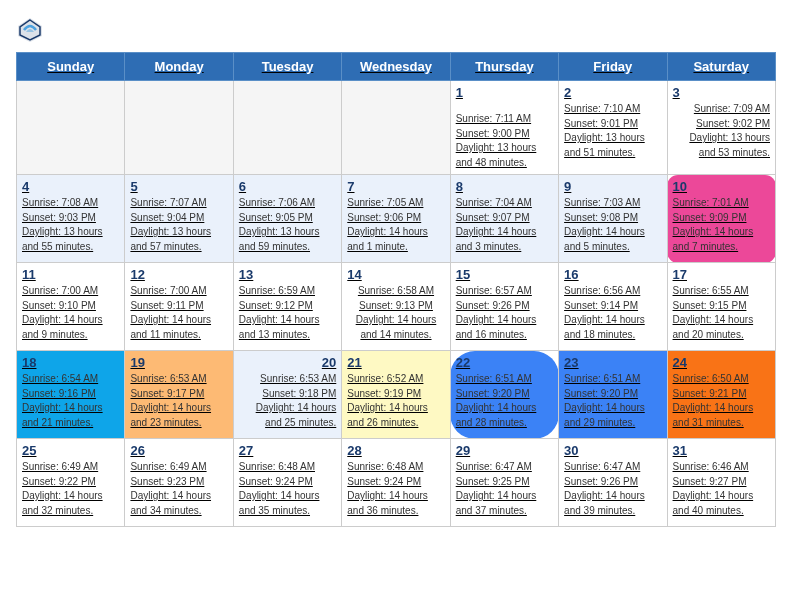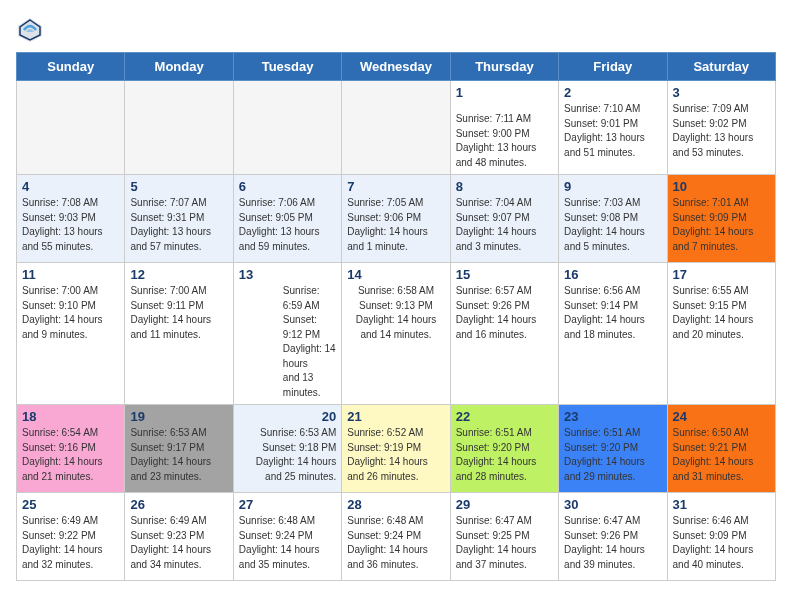--- a/index.html
+++ b/index.html
@@ -44,20 +44,21 @@
     }
     .calendar-subtitle {
       font-size: 15px;
       color: #333;
       font-weight: bold;
     }
     table {
       width: 100%;
       border-collapse: collapse;
       table-layout: fixed;
+      text-decoration: underline;
     }
     thead tr th {
       background: #2e6db4;
       color: #fff;
       text-align: center;
       font-size: 13px;
       font-weight: bold;
       padding: 6px 2px;
       border: 1px solid #5a8fc7;
     }
@@ -141,38 +142,38 @@
         </td>
         <td>
           <span class="day-num">2</span>
           <div class="day-info" style="white-space: pre-line;">Sunrise: 7:10 AM
 Sunset: 9:01 PM
 Daylight: 13 hours
 and 51 minutes.</div>
         </td>
         <td>
           <span class="day-num">3</span>
-          <div class="day-info" style="white-space: pre-line;">Sunrise: 7:09 AM
+          <div class="day-info" style="white-space: pre-line; text-align: right;">Sunrise: 7:09 AM
 Sunset: 9:02 PM
 Daylight: 13 hours
 and 53 minutes.</div>
         </td>
       </tr>
       <tr>
         <td style="background: rgb(234, 241, 251);">
           <span class="day-num">4</span>
           <div class="day-info" style="white-space: pre-line;">Sunrise: 7:08 AM
 Sunset: 9:03 PM
 Daylight: 13 hours
 and 55 minutes.</div>
         </td>
         <td style="background: rgb(234, 241, 251);">
           <span class="day-num">5</span>
           <div class="day-info" style="white-space: pre-line;">Sunrise: 7:07 AM
-Sunset: 9:31 PM
+Sunset: 9:04 PM
 Daylight: 13 hours
 and 57 minutes.</div>
         </td>
         <td style="background: rgb(234, 241, 251);">
           <span class="day-num">6</span>
           <div class="day-info" style="white-space: pre-line;">Sunrise: 7:06 AM
 Sunset: 9:05 PM
 Daylight: 13 hours
 and 59 minutes.</div>
         </td>
@@ -190,21 +191,21 @@
 Daylight: 14 hours
 and 3 minutes.</div>
         </td>
         <td style="background: rgb(234, 241, 251);">
           <span class="day-num">9</span>
           <div class="day-info" style="white-space: pre-line;">Sunrise: 7:03 AM
 Sunset: 9:08 PM
 Daylight: 14 hours
 and 5 minutes.</div>
         </td>
-        <td style="background: #f97316;">
+        <td style="background: #ec4899; border-radius: 11px;">
           <span class="day-num">10</span>
           <div class="day-info" style="white-space: pre-line;">Sunrise: 7:01 AM
 Sunset: 9:09 PM
 Daylight: 14 hours
 and 7 minutes.</div>
         </td>
       </tr>
       <tr>
         <td>
           <span class="day-num">11</span>
@@ -215,21 +216,21 @@
         </td>
         <td>
           <span class="day-num">12</span>
           <div class="day-info" style="white-space: pre-line;">Sunrise: 7:00 AM
 Sunset: 9:11 PM
 Daylight: 14 hours
 and 11 minutes.</div>
         </td>
         <td>
           <span class="day-num">13</span>
-          <div class="day-info" style="white-space: pre-line; margin-left: 44px;">Sunrise: 6:59 AM
+          <div class="day-info" style="white-space: pre-line;">Sunrise: 6:59 AM
 Sunset: 9:12 PM
 Daylight: 14 hours
 and 13 minutes.</div>
         </td>
         <td>
           <span class="day-num">14</span>
           <div class="day-info" style="white-space: pre-line; text-align: center;">Sunrise: 6:58 AM
 Sunset: 9:13 PM
 Daylight: 14 hours
 and 14 minutes.</div>
@@ -250,49 +251,49 @@
         </td>
         <td>
           <span class="day-num">17</span>
           <div class="day-info" style="white-space: pre-line;">Sunrise: 6:55 AM
 Sunset: 9:15 PM
 Daylight: 14 hours
 and 20 minutes.</div>
         </td>
       </tr>
       <tr>
-        <td style="background: #f9a8d4;">
+        <td style="background: #0ea5e9;">
           <span class="day-num">18</span>
           <div class="day-info" style="white-space: pre-line;">Sunrise: 6:54 AM
 Sunset: 9:16 PM
 Daylight: 14 hours
 and 21 minutes.</div>
         </td>
-        <td style="background: #a3a3a3;">
+        <td style="background: #fdba74;">
           <span class="day-num">19</span>
           <div class="day-info" style="white-space: pre-line;">Sunrise: 6:53 AM
 Sunset: 9:17 PM
 Daylight: 14 hours
 and 23 minutes.</div>
         </td>
         <td style="background: rgb(234, 241, 251); text-align: right;">
           <span class="day-num">20</span>
           <div class="day-info" style="white-space: pre-line;">Sunrise: 6:53 AM
 Sunset: 9:18 PM
 Daylight: 14 hours
 and 25 minutes.</div>
         </td>
         <td style="background: #fef9c3;">
           <span class="day-num">21</span>
           <div class="day-info" style="white-space: pre-line;">Sunrise: 6:52 AM
 Sunset: 9:19 PM
 Daylight: 14 hours
 and 26 minutes.</div>
         </td>
-        <td style="background: #bef264;">
+        <td style="background: #3b82f6; border-radius: 25px;">
           <span class="day-num">22</span>
           <div class="day-info" style="white-space: pre-line;">Sunrise: 6:51 AM
 Sunset: 9:20 PM
 Daylight: 14 hours
 and 28 minutes.</div>
         </td>
         <td style="background: #3b82f6;">
           <span class="day-num">23</span>
           <div class="day-info" style="white-space: pre-line;">Sunrise: 6:51 AM
 Sunset: 9:20 PM
@@ -346,19 +347,19 @@
         <td>
           <span class="day-num">30</span>
           <div class="day-info" style="white-space: pre-line;">Sunrise: 6:47 AM
 Sunset: 9:26 PM
 Daylight: 14 hours
 and 39 minutes.</div>
         </td>
         <td>
           <span class="day-num">31</span>
           <div class="day-info" style="white-space: pre-line;">Sunrise: 6:46 AM
-Sunset: 9:09 PM
+Sunset: 9:27 PM
 Daylight: 14 hours
 and 40 minutes.</div>
         </td>
       </tr>
     </tbody>
 </table>
 
 </body></html>

